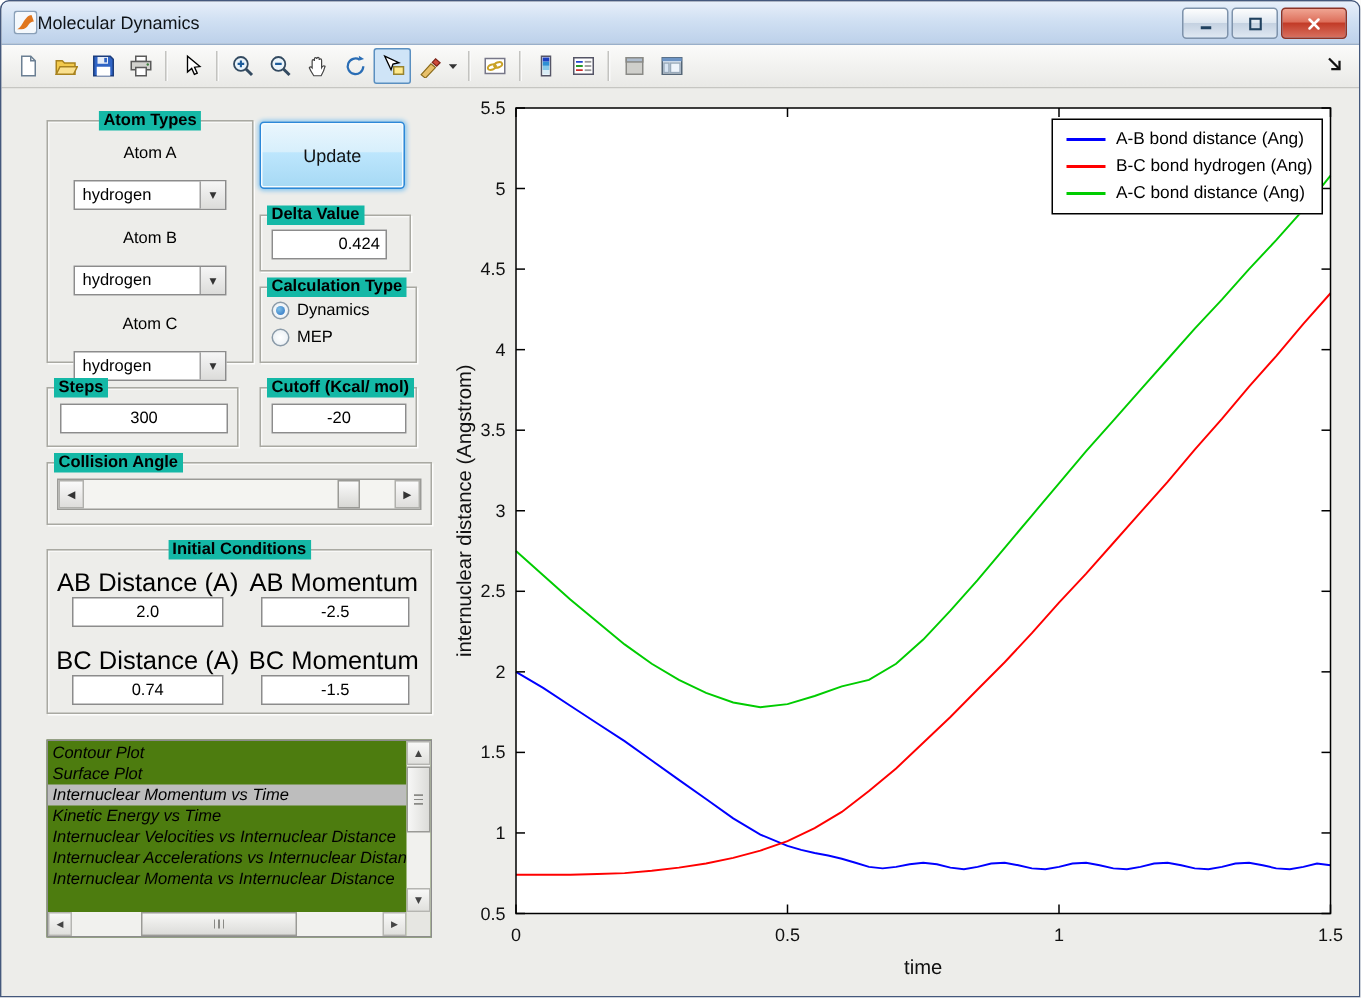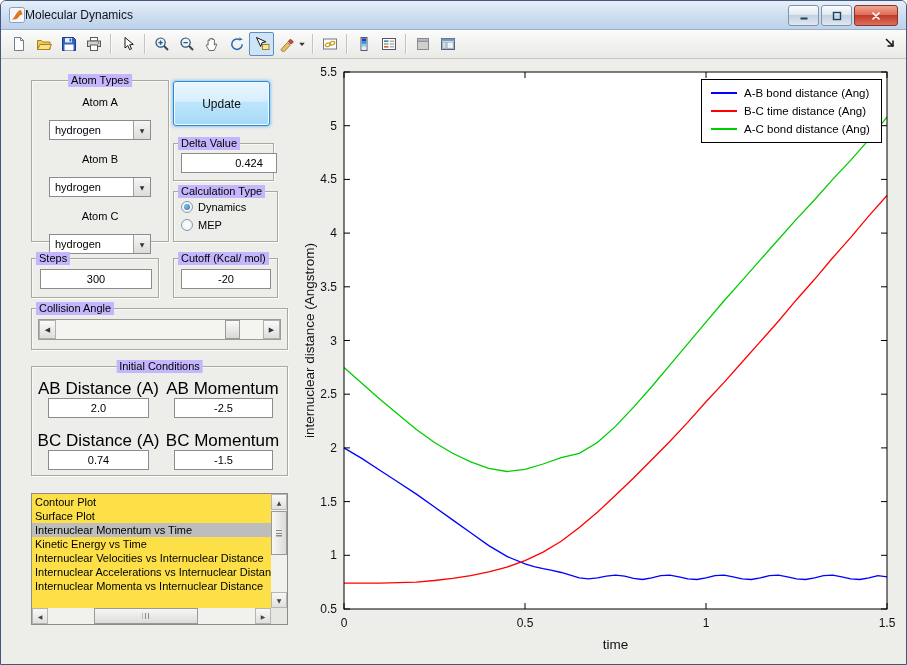--- a/index.html
+++ b/index.html
@@ -26,21 +26,21 @@
   .tbtn.active{background:#cfe4f7;border-color:#5a8fc0;}
   .tbtn.narrow{width:11px;margin-left:-4px;}
   .tbtn.narrow svg{width:8px;height:16px;}
   .tsep{width:1px;height:20px;background:#c3c3c0;box-shadow:1px 0 0 #fafafa;margin:0 4px;}
   .dock-btn{position:absolute;right:6px;top:5px;width:18px;height:18px;}
   .dock-btn svg{width:16px;height:16px;}
   
   .client{flex:1;position:relative;background:#ededea;}
   
   .panel{position:absolute;border:1px solid #a9a9a2;box-shadow:1px 1px 0 rgba(255,255,255,.85), inset 1px 1px 0 rgba(255,255,255,.6);box-sizing:border-box;}
-  .ptitle{position:absolute;top:-7px;font-size:11px;line-height:13px;background:#c4b5fd;padding:0 3px;color:#000;white-space:nowrap;}
+  .ptitle{position:absolute;top:-7px;font-size:11px;line-height:13px;background:#14b8a6;padding:0 3px;color:#000;white-space:nowrap;font-weight:bold;}
   .ptitle.centered{left:50%;transform:translateX(-50%);}
   .ptitle.left{left:4px;}
   .lbl{font-size:11px;color:#000;}
   #atom-panel{left:30px;top:21px;width:138px;height:162px;}
   .atom-group{text-align:center;margin-top:13px;}
   .atom-group:first-of-type{margin-top:15px;}
   .atom-group .lbl{margin-bottom:4px;}
   .combo{width:102px;height:20px;margin:12px auto;background:#fff;border:1px solid #8c8c8c;display:flex;align-items:center;box-sizing:border-box;}
   .combo-text{flex:1;font-size:11px;text-align:left;padding-left:5px;overflow:hidden;white-space:nowrap;}
   .combo-btn{width:16px;height:18px;border-left:1px solid #a0a0a0;background:linear-gradient(#f6f6f6,#dcdcda);
@@ -50,39 +50,39 @@
               background:linear-gradient(#eaf6fd,#d7effc 45%,#bde6fd 46%,#a6d9f4);
               box-shadow:0 0 3px 1px #8ec8ee, inset 0 0 0 1px #f4fbff;}
   #delta-panel{left:172px;top:84px;width:101px;height:38px;}
   #calc-panel{left:172px;top:132px;width:105px;height:51px;}
   #steps-panel{left:30px;top:199px;width:128px;height:40px;}
   #cutoff-panel{left:172px;top:199px;width:105px;height:40px;}
   #collision-panel{left:30px;top:249px;width:257px;height:42px;}
   #init-panel{left:30px;top:307px;width:257px;height:110px;}
   .field{position:absolute;height:20px;background:#fff;border:1px solid #8c8c8c;box-sizing:border-box;
          font-family:"Liberation Sans",sans-serif;font-size:11px;text-align:center;padding:0;color:#000;}
-  .delta-field{left:7px;top:9px;width:96px;padding-left:40px;}
+  .delta-field{left:7px;top:9px;width:77px;padding-left:40px;}
   .steps-field{left:8px;top:10px;width:112px;}
   .cutoff-field{left:7px;top:10px;width:90px;}
   .radio-row{display:flex;align-items:center;margin:6px 0 0 7px;}
   .radio-row:first-of-type{margin-top:9px;}
   .radio-circle{width:12px;height:12px;border-radius:50%;border:1px solid #8a9aa8;background:radial-gradient(#ffffff,#e6edf2);
                 box-sizing:border-box;position:relative;flex:0 0 12px;}
   .radio-circle.checked::after{content:"";position:absolute;left:2px;top:2px;right:2px;bottom:2px;border-radius:50%;
                 background:radial-gradient(circle at 35% 35%,#7ec0e8,#2a6fc0);}
   .radio-label{font-size:11px;margin-left:5px;}
   .slider{position:absolute;left:6px;right:6px;top:10px;height:21px;border:1px solid #9a9a96;background:#f4f4f1;display:flex;box-sizing:border-box;}
   .slider-btn{flex:0 0 17px;height:100%;background:linear-gradient(#fafafa,#dedddb);border:1px solid #b0b0ac;box-sizing:border-box;
               display:flex;align-items:center;justify-content:center;font-size:7px;color:#333;font-family:"DejaVu Sans",sans-serif;}
   .slider-track{flex:1;position:relative;}
   .slider-thumb{position:absolute;top:0;width:15px;height:100%;background:linear-gradient(#fbfbfb,#d8d8d5);
                 border:1px solid #9a9a96;box-sizing:border-box;}
   .ic-lbl{position:absolute;width:133px;text-align:center;font-size:17px;}
   
-  .listbox{position:absolute;left:30px;top:434px;width:257px;height:132px;background:#fde047;border:1px solid #8c8c8c;box-sizing:border-box;}
+  .listbox{position:absolute;left:30px;top:434px;width:257px;height:132px;background:#4d7c0f;border:1px solid #8c8c8c;box-sizing:border-box;font-style:italic;}
   .list-items{position:absolute;left:0;top:1px;right:16px;bottom:16px;overflow:hidden;}
   .list-item{height:14px;line-height:14px;font-size:11px;padding-left:3px;white-space:nowrap;overflow:hidden;color:#000;}
   .list-item.selected{background:#bdbdbd;}
   .vscroll{position:absolute;top:0;right:0;width:16px;bottom:16px;background:#f1f1ee;}
   .hscroll{position:absolute;left:0;bottom:0;right:16px;height:16px;background:#f1f1ee;}
   .sbtn{position:absolute;width:16px;height:16px;background:linear-gradient(#f8f8f7,#e0e0dd);border:1px solid #b5b5b1;
         box-sizing:border-box;display:flex;align-items:center;justify-content:center;font-size:6px;color:#444;
         font-family:"DejaVu Sans",sans-serif;}
   .vscroll .up{top:0;left:0;}
   .vscroll .down{bottom:0;left:0;}
@@ -428,21 +428,21 @@
         <text transform="translate(13 280.5) rotate(-90)" text-anchor="middle" class="axlabel">internuclear distance (Angstrom)</text>
       </svg>
 
     <div class="legend">
       <div class="legend-row">
         <span class="legend-line" style="border-top-color: rgb(0, 0, 255);"></span>
         <span class="legend-label">A-B bond distance (Ang)</span>
       </div>
       <div class="legend-row">
         <span class="legend-line" style="border-top-color: rgb(255, 0, 0);"></span>
-        <span class="legend-label">B-C time distance (Ang)</span>
+        <span class="legend-label">B-C bond hydrogen (Ang)</span>
       </div>
       <div class="legend-row">
         <span class="legend-line" style="border-top-color: rgb(0, 204, 0);"></span>
         <span class="legend-label">A-C bond distance (Ang)</span>
       </div>
     </div>
 
   </div>
 </div>
 

